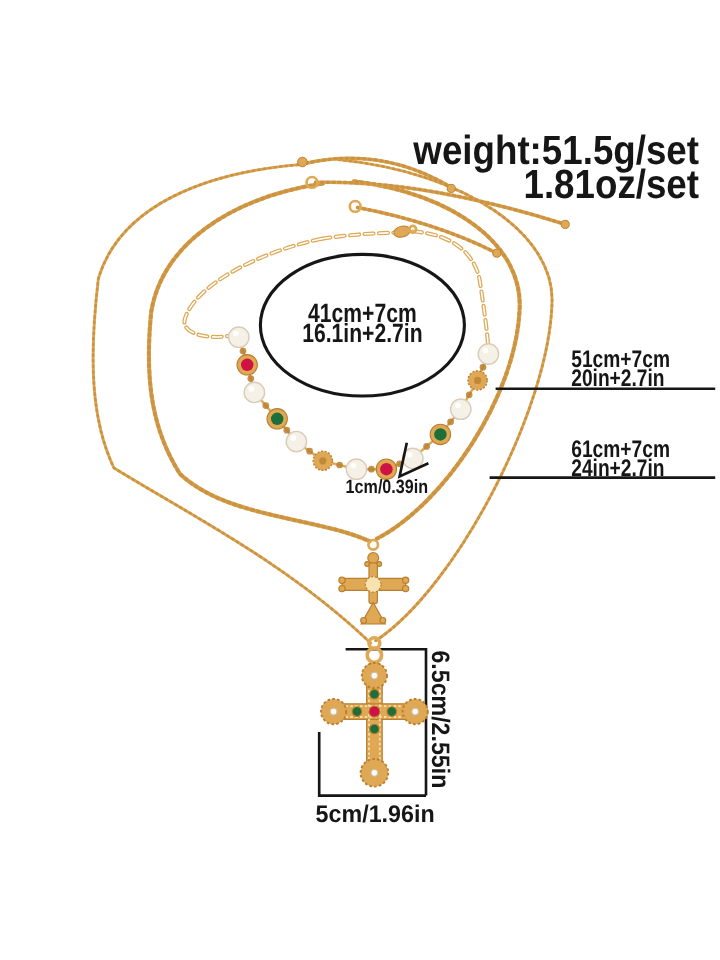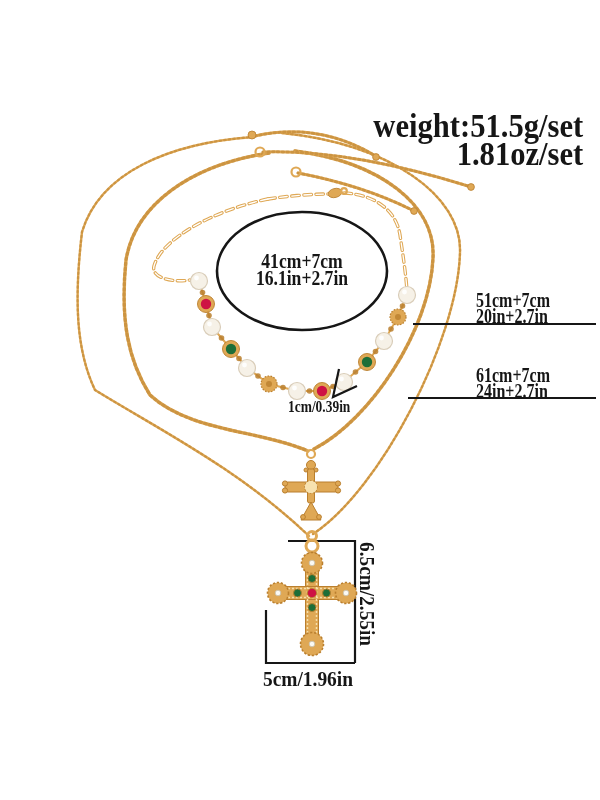--- a/index.html
+++ b/index.html
@@ -2,21 +2,21 @@
 <html style="--background: #ffffff; --gold: #dfa855; --gold-dark: #ba7f2e; --gold-light: #f7e2b0; --pearl: #f6f1e7; --pearl-edge: #d9cdb9; --ruby: #ce1244; --emerald: #1d6e38; --annotation: #161616; --gem-white: #fbfaf4;"><head>
 <meta charset="utf-8">
 <style>
   :root{
     --background:#ffffff; --gold:#dfa855; --gold-dark:#ba7f2e; --gold-light:#f7e2b0;
     --pearl:#f6f1e7; --pearl-edge:#d9cdb9; --ruby:#ce1244; --emerald:#1d6e38;
     --annotation:#161616; --gem-white:#fbfaf4;
   }
   html,body{margin:0;padding:0;background:#fff;}
   .stage{position:relative;width:600px;height:800px;background:var(--background);
-         font-family:Liberation Serif, serif;color:var(--annotation);overflow:hidden;}
+         font-family:Liberation Sans, sans-serif;color:var(--annotation);overflow:hidden;}
   .stage svg{position:absolute;left:0;top:0;}
   .txt{position:absolute;font-weight:700;white-space:nowrap;color:var(--annotation);}
   .t-weight{top:112px;right:17px;text-align:right;font-size:34px;line-height:28px;
             transform:scaleX(.9);transform-origin:100% 0;}
   .t-oval{left:212px;top:252px;width:180px;text-align:center;font-size:22px;line-height:17px;
           transform:scaleX(.8);transform-origin:50% 0;}
   .t-side{left:476px;font-size:20px;line-height:16px;transform:scaleX(.8);transform-origin:0 0;}
   .t-51{top:292px;}
   .t-61{top:367px;}
   .t-1cm{left:288px;top:398px;font-size:16px;transform:scaleX(.84);transform-origin:0 0;}

